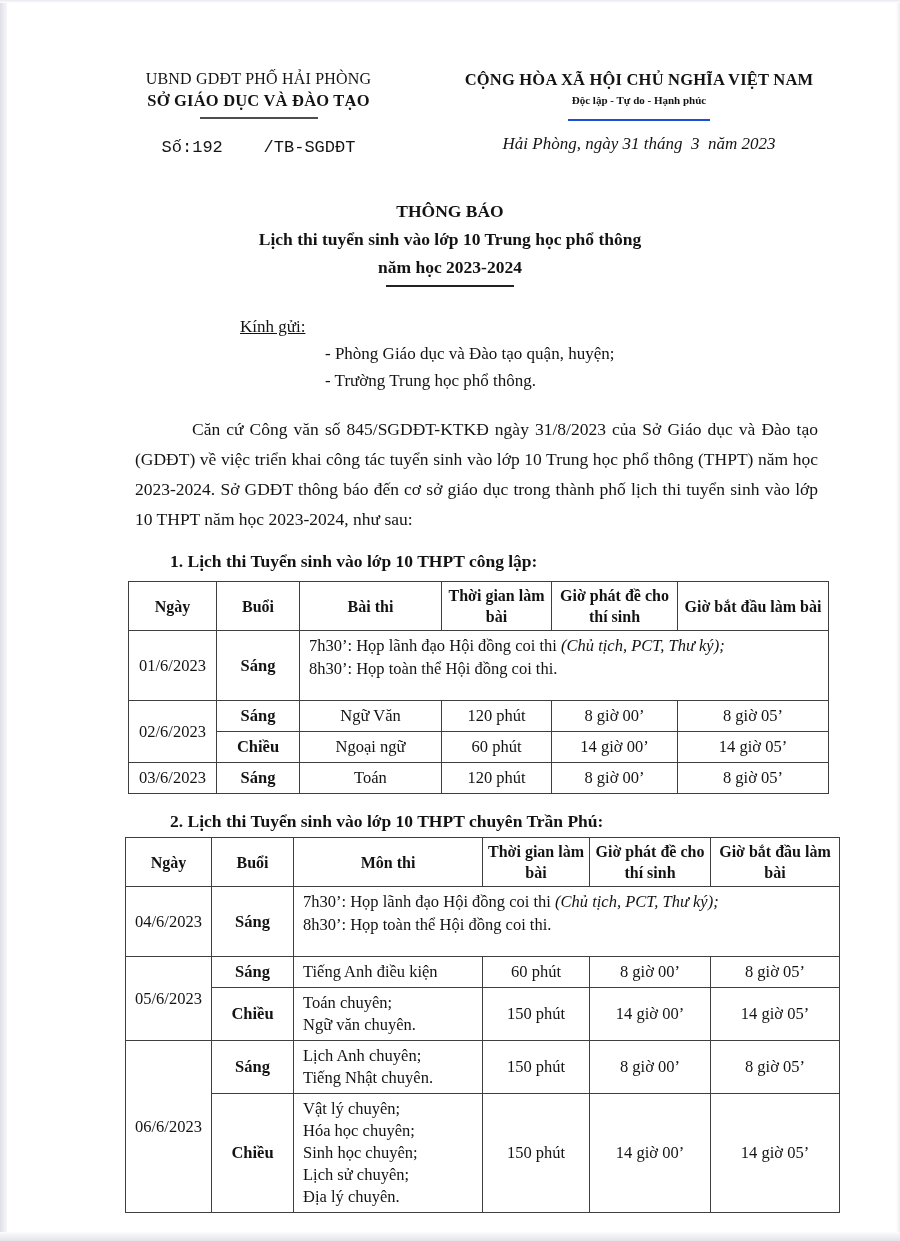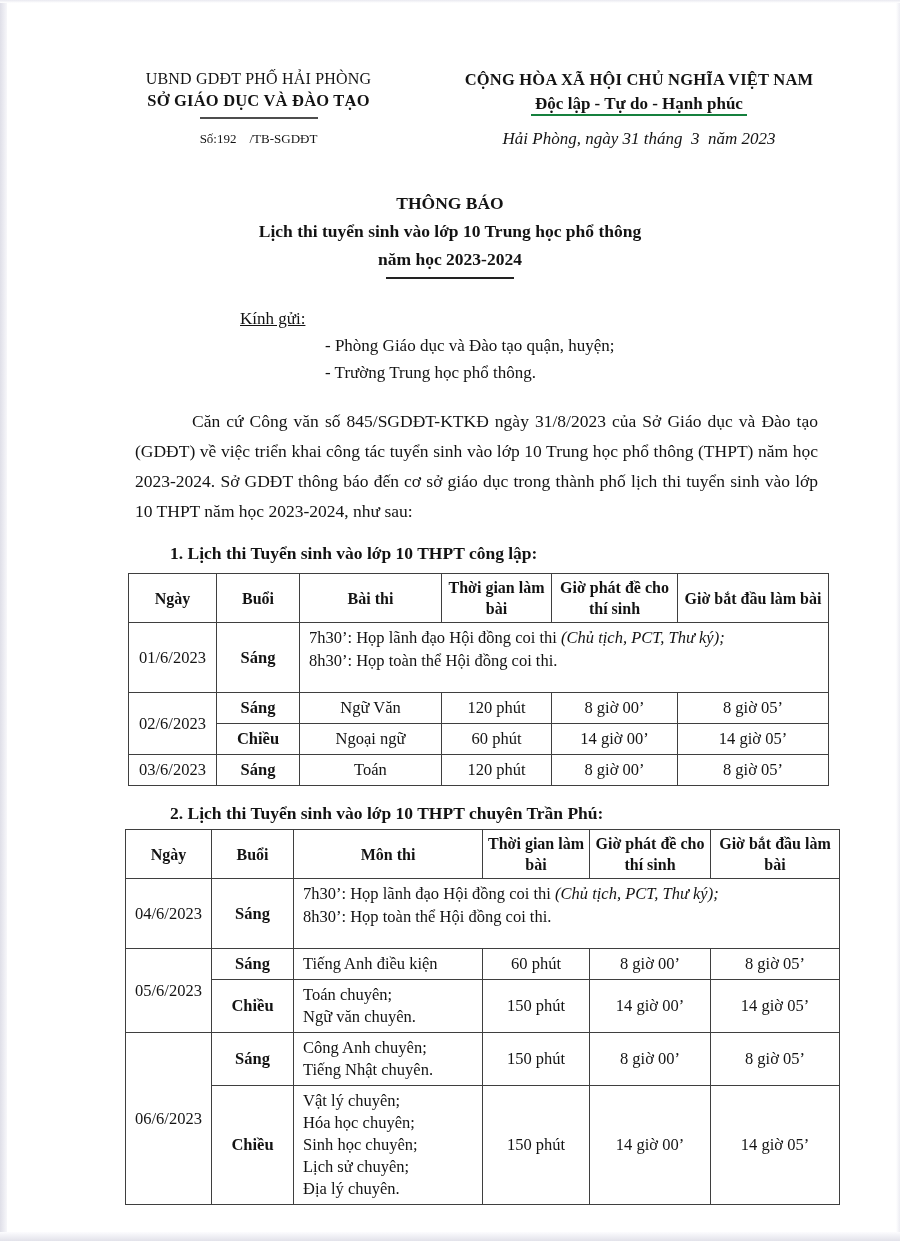--- a/index.html
+++ b/index.html
@@ -17,23 +17,23 @@
   .scan-edge-bottom{ position:absolute; bottom:0; left:0; width:100%; height:9px;
     background:linear-gradient(to top,#e2e2ea,#fcfcfe); }
 
   .header { display:flex; padding-top:70px; }
   .hleft  { width:337px; margin-left:90px; text-align:center; }
   .hright { width:424px; text-align:center; }
   .org-sup   { font-size:16px; letter-spacing:.2px; }
   .org-name  { font-size:16.5px; font-weight:bold; margin-top:3px; letter-spacing:.2px; }
   .org-underline { width:118px; height:2px; background:#4d4d4d; margin:6px auto 0; }
   .nation { font-size:16.5px; font-weight:bold; letter-spacing:.2px; }
-  .motto  { font-size:17px; font-weight:bold; display:inline-block;
-            border-bottom:2px solid #15803d; padding:0 4px 0; margin-top:4px; }
-  .doc-number { font-size:13px; margin-top:12px; }
+  .motto  { font-size:11px; font-weight:bold; display:inline-block;
+            border-bottom:2px solid #1d4ed8; padding:0 4px 13px; margin-top:4px; }
+  .doc-number { font-size:17px; margin-top:19px;font-family:Liberation Mono, monospace; }
   .dateline   { font-size:17px; font-style:italic; margin-top:13px; }
 
   .title-block { text-align:center; margin-top:40px; }
   .title-line  { font-weight:bold; font-size:17.5px; line-height:28px; }
   .title-underline { width:128px; height:2px; background:#222; margin:4px auto 0; }
 
   .recipients { margin-top:26px; font-size:17px; line-height:27px; }
   .recipients .label { margin-left:240px;text-decoration:underline; }
   .recipients .item  { margin-left:325px; }
 
@@ -192,21 +192,21 @@
         <div>Ngữ văn chuyên.</div>
       </td>
       <td>150 phút</td>
       <td>14 giờ 00’</td>
       <td>14 giờ 05’</td>
     </tr>
     <tr>
       <td rowspan="2">06/6/2023</td>
       <td class="session">Sáng</td>
       <td class="subject-left">
-        <div>Công Anh chuyên;</div>
+        <div>Lịch Anh chuyên;</div>
         <div>Tiếng Nhật chuyên.</div>
       </td>
       <td>150 phút</td>
       <td>8 giờ 00’</td>
       <td>8 giờ 05’</td>
     </tr>
     <tr>
       <td class="session">Chiều</td>
       <td class="subject-left">
         <div>Vật lý chuyên;</div>

